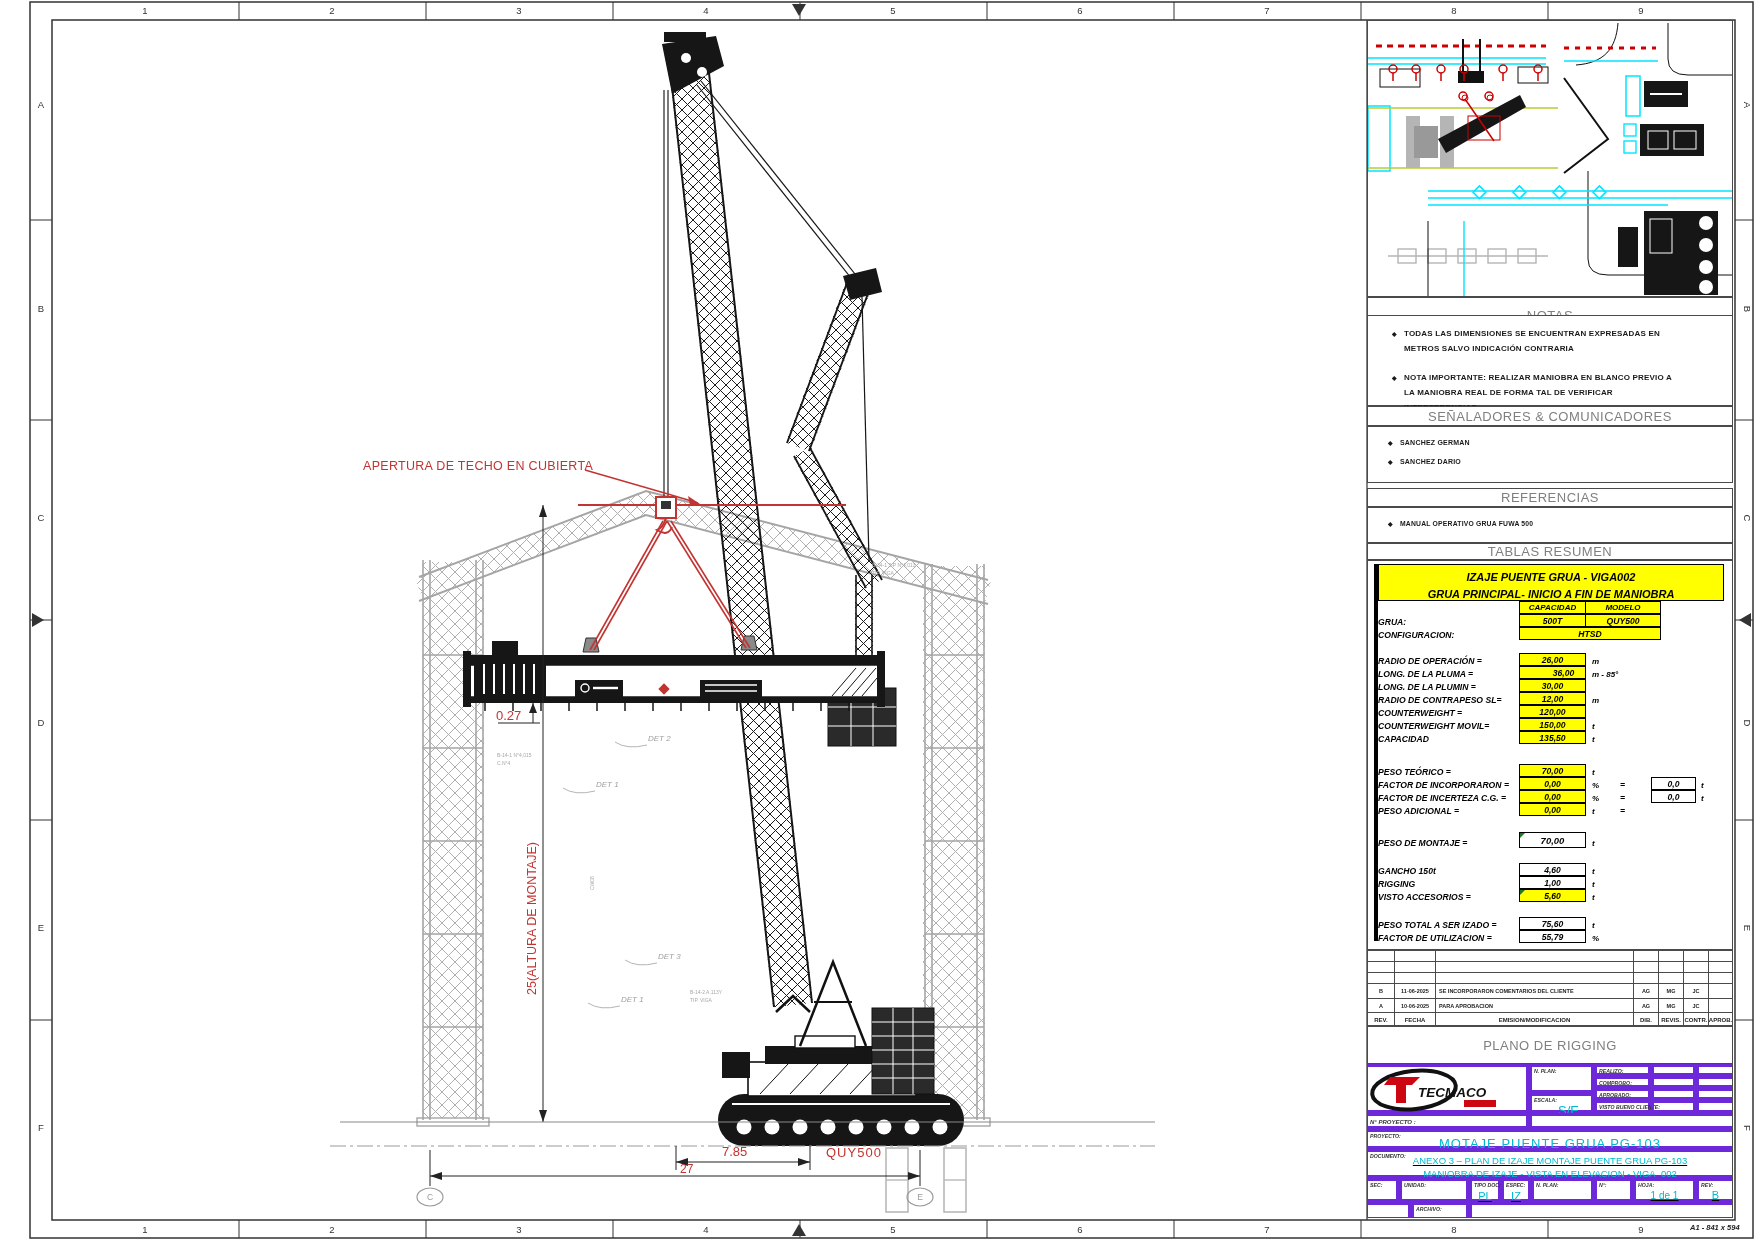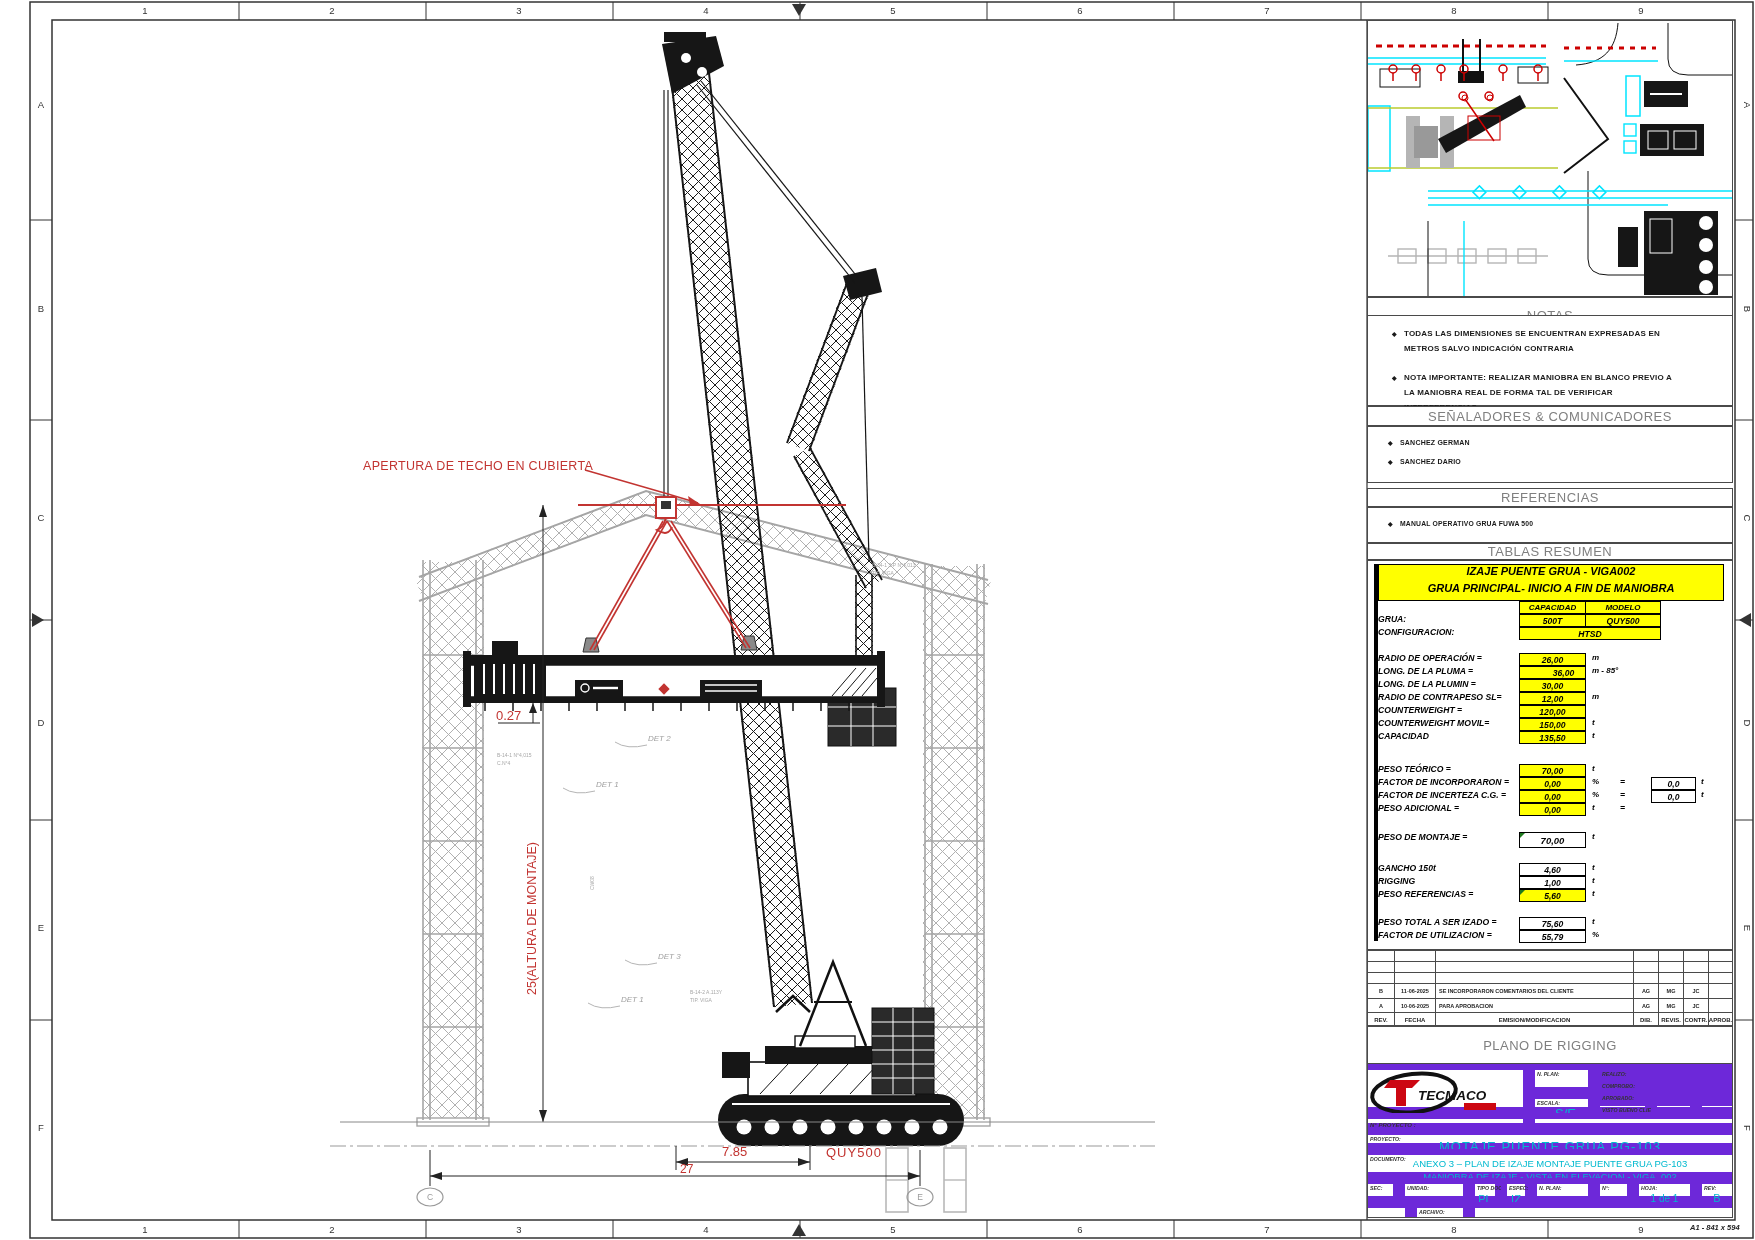--- a/index.html
+++ b/index.html
@@ -11,39 +11,39 @@
   
   .pbox{position:absolute;left:1367px;width:366px;background:#fff;border:1px solid #4a4a4a;box-sizing:border-box;}
   .hdrbar{display:flex;align-items:center;justify-content:center;color:#7f7f7f;
           font-size:13px;letter-spacing:.5px;}
   .noteitem{position:relative;color:#1a1a1a;font-size:8px;font-weight:bold;line-height:15px;
             letter-spacing:.2px;padding-left:14px;width:268px;}
   .noteitem .blt{position:absolute;left:2px;top:1px;font-size:6px;color:#1a1a1a;}
 
   
   .tbl{font-style:italic;font-weight:bold;color:#000;}
-  .trow{position:absolute;left:0;right:0;display:flex;align-items:flex-start;}
+  .trow{position:absolute;left:0;right:0;display:flex;align-items:flex-end;}
   .tl{position:absolute;left:10px;font-size:8.6px;white-space:nowrap;}
   .vcell{position:absolute;left:151px;width:67px;height:13px;box-sizing:border-box;border:1px solid #000;
          background:#ffff00;text-align:center;font-size:8.6px;line-height:12px;}
   .vwhite{background:#fff;}
   .mcell{position:absolute;left:218px;width:75px;height:13px;box-sizing:border-box;border:1px solid #000;border-left:none;
          background:#ffff00;text-align:center;font-size:8.6px;line-height:12px;}
   .unit{position:absolute;left:224px;font-size:8px;}
   .eq{position:absolute;left:252px;font-size:8.6px;}
   .rcell{position:absolute;left:283px;width:45px;height:13px;box-sizing:border-box;border:1px solid #000;
          background:#fff;text-align:center;font-size:8.6px;line-height:12px;}
   .runit{position:absolute;left:333px;font-size:8px;}
   .gcorner:before{content:"";position:absolute;left:0;top:0;border-top:5px solid #1f7a1f;border-right:5px solid transparent;}
 
   
   .rvcell{box-sizing:border-box;border-right:1px solid #4a4a4a;overflow:hidden;white-space:nowrap;
           font-size:5.5px;font-weight:bold;color:#222;display:flex;align-items:center;justify-content:center;}
   .rvrow{display:flex;border-bottom:1px solid #4a4a4a;box-sizing:border-box;}
-  .tbcell{position:absolute;box-sizing:border-box;border:6px solid #6d28d9;}
+  .tbcell{position:absolute;box-sizing:border-box;border:3px solid #6d28d9;text-decoration:underline;}
   .tblab{position:absolute;left:2px;top:1px;font-size:5.2px;font-weight:bold;font-style:italic;color:#333;white-space:nowrap;}
   .cyan{color:#00b9cf;}
 </style>
 </head>
 <body>
 
 <div class="sheet">
 
   <svg class="abs" style="left:0;top:0" width="1755" height="1240" viewBox="0 0 1755 1240">
     <defs>
@@ -601,21 +601,21 @@
       <span class="tl">GANCHO 150t</span>
       <span class="vcell vwhite" style="top:0;">4,60</span>
       <span class="unit">t</span>
     </div>
     <div class="trow" style="top:315px;height:13px;">
       <span class="tl">RIGGING</span>
       <span class="vcell vwhite" style="top:0;">1,00</span>
       <span class="unit">t</span>
     </div>
     <div class="trow" style="top:328px;height:13px;">
-      <span class="tl">PESO REFERENCIAS =</span>
+      <span class="tl">VISTO ACCESORIOS =</span>
       <span class="vcell gcorner" style="top:0;">5,60</span>
       <span class="unit">t</span>
     </div>
 
     <div class="trow" style="top:356px;height:13px;">
       <span class="tl">PESO TOTAL A SER IZADO =</span>
       <span class="vcell vwhite" style="top:0;">75,60</span>
       <span class="unit">t</span>
     </div>
     <div class="trow" style="top:369px;height:13px;">

